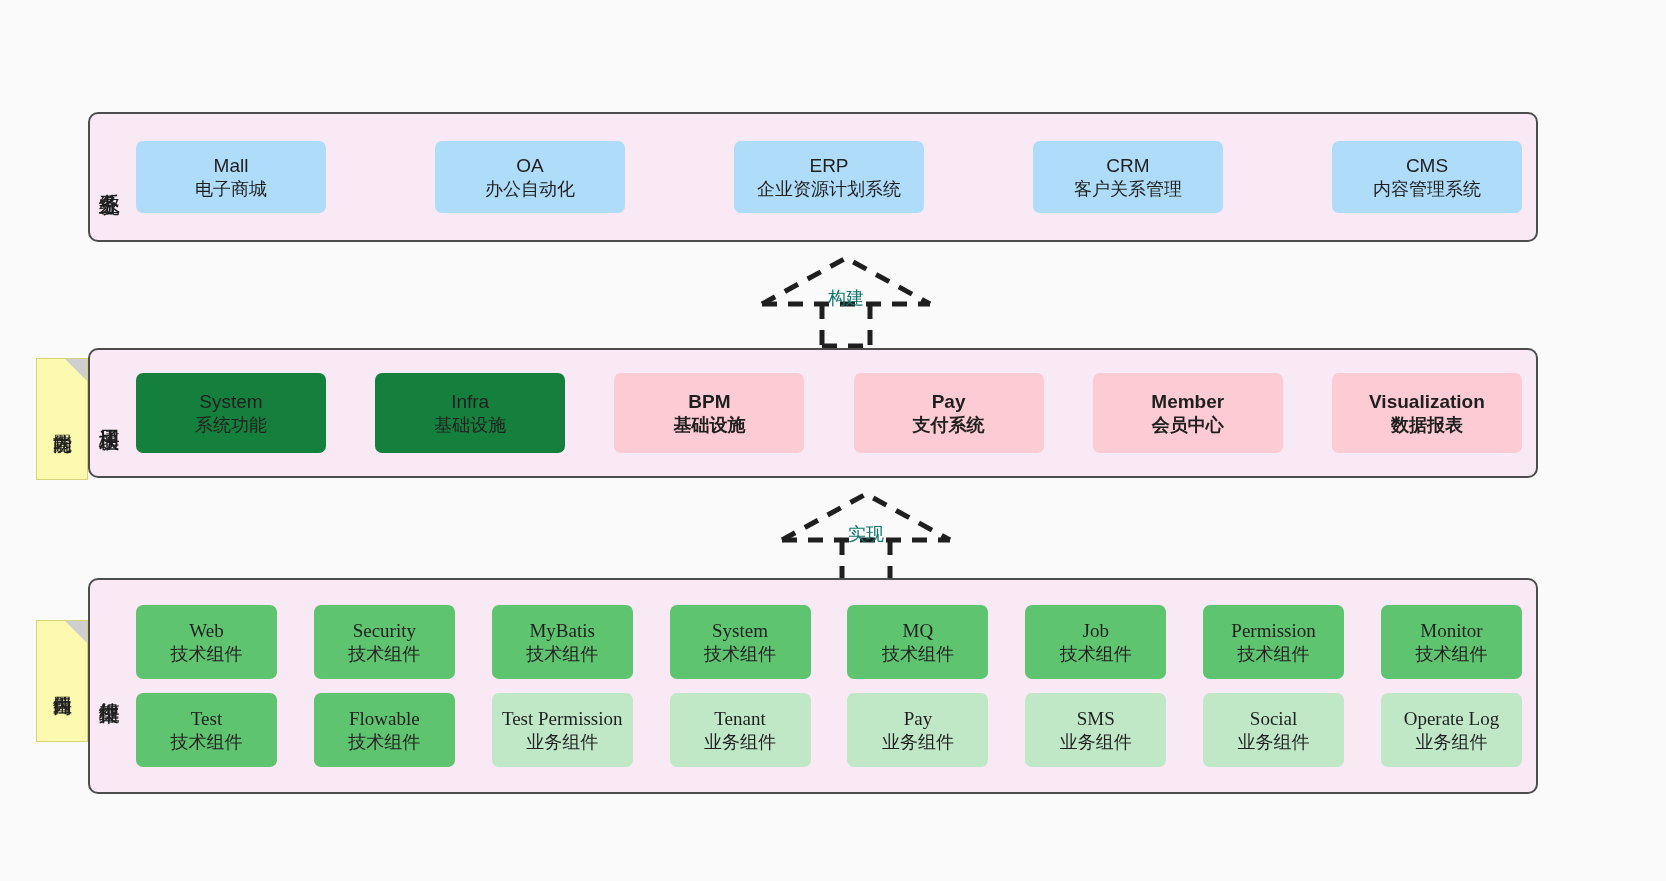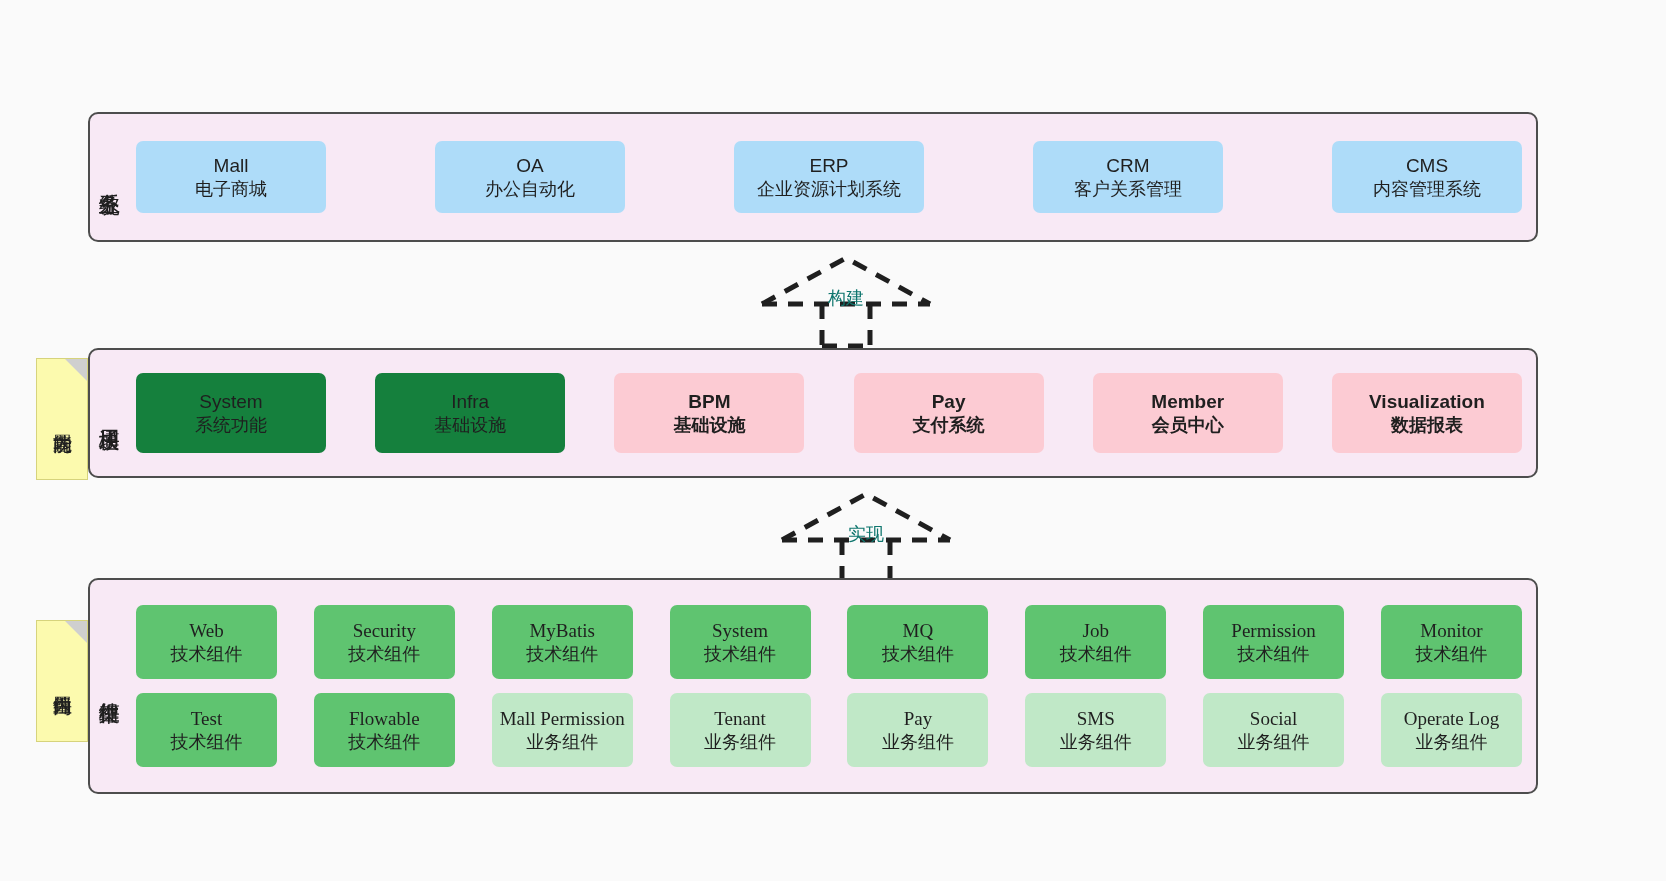--- a/index.html
+++ b/index.html
@@ -277,21 +277,21 @@
       <div class="row">
         <div class="node c-green">
           <span class="en">Test</span>
           <span class="cn">技术组件</span>
         </div>
         <div class="node c-green">
           <span class="en">Flowable</span>
           <span class="cn">技术组件</span>
         </div>
         <div class="node c-lightgreen wrap">
-          <span class="en">Mall Permission</span>
+          <span class="en">Test Permission</span>
           <span class="cn">业务组件</span>
         </div>
         <div class="node c-lightgreen">
           <span class="en">Tenant</span>
           <span class="cn">业务组件</span>
         </div>
         <div class="node c-lightgreen">
           <span class="en">Pay</span>
           <span class="cn">业务组件</span>
         </div>

